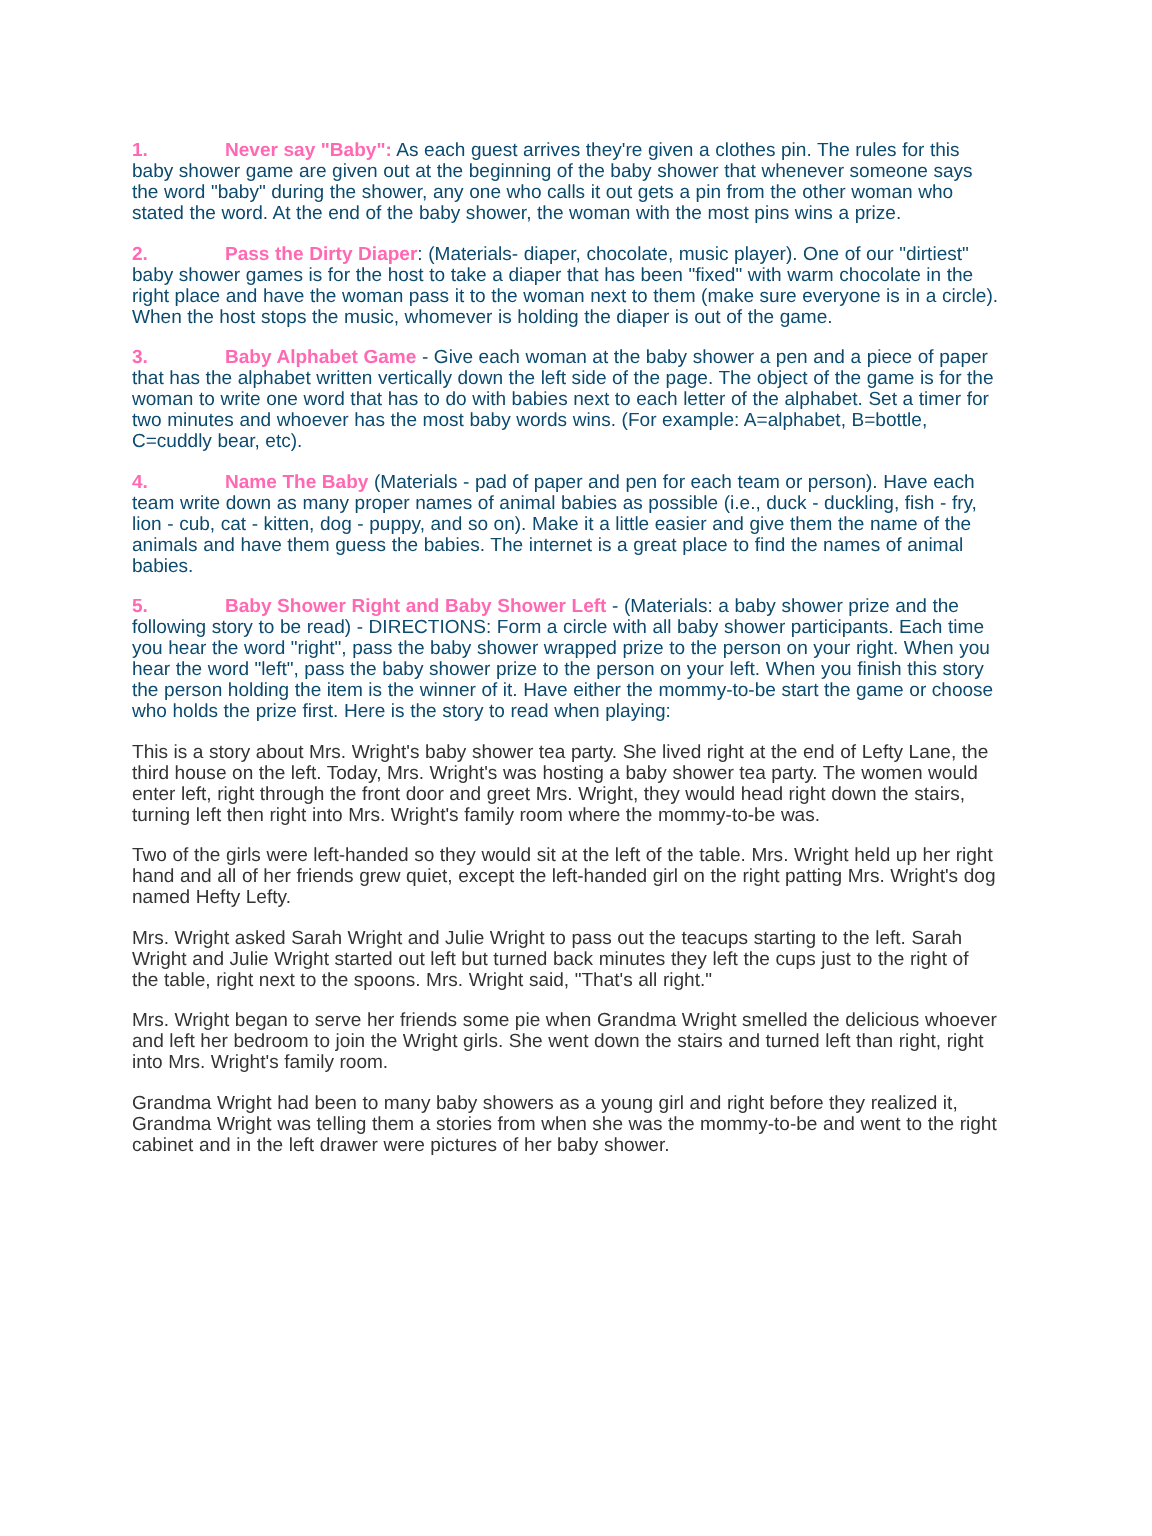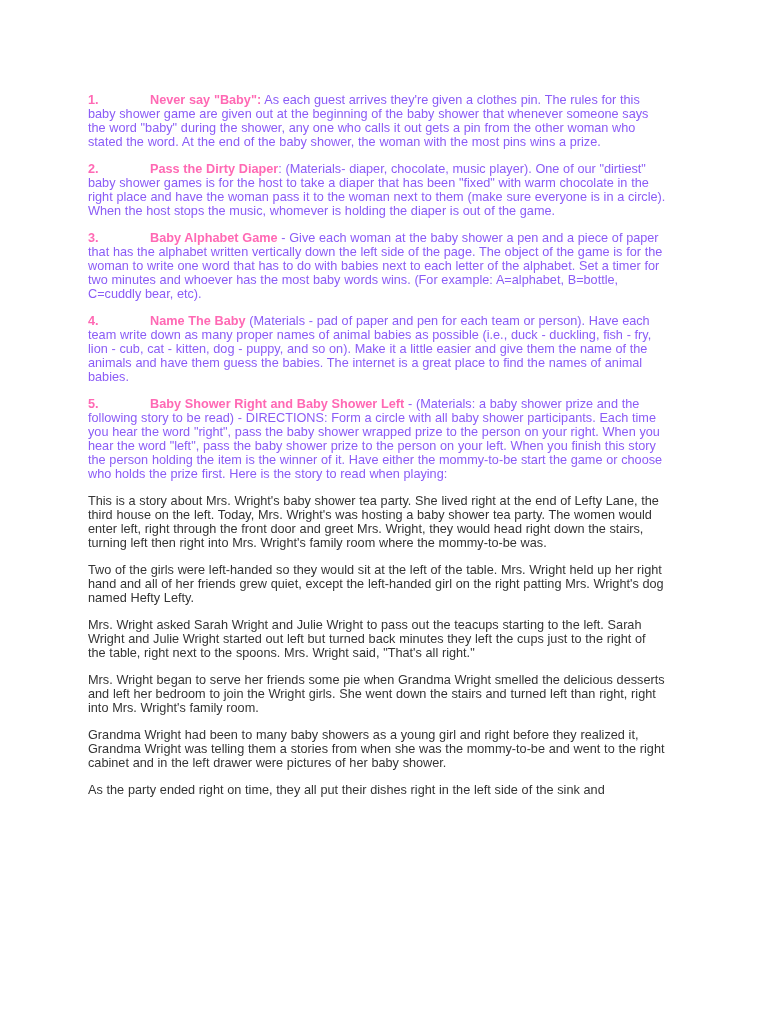--- a/index.html
+++ b/index.html
@@ -35,21 +35,21 @@
     display: inline-block;
     width: 62px;
     color: #ff69b4;
     font-weight: bold;
   }
   .title {
     color: #ff69b4;
     font-weight: bold;
   }
   .body {
-    color: #8b5cf6;
+    color: #0c4a6e;
     font-weight: normal;
   }
 </style>
 </head>
 <body>
 
 <div class="page">
   <div class="content">
 
     <p class="item"><span class="num">1.</span><span class="title">Never say "Baby":</span><span class="body"> As each guest arrives they're given a clothes pin. The rules for this baby shower game are given out at the beginning of the baby shower that whenever someone says the word "baby" during the shower, any one who calls it out gets a pin from the other woman who stated the word. At the end of the baby shower, the woman with the most pins wins a prize.</span></p>
@@ -58,18 +58,17 @@
 
     <p class="item"><span class="num">3.</span><span class="title">Baby Alphabet Game</span><span class="body"> - Give each woman at the baby shower a pen and a piece of paper that has the alphabet written vertically down the left side of the page. The object of the game is for the woman to write one word that has to do with babies next to each letter of the alphabet. Set a timer for two minutes and whoever has the most baby words wins. (For example: A=alphabet, B=bottle, C=cuddly bear, etc).</span></p>
 
     <p class="item"><span class="num">4.</span><span class="title">Name The Baby</span><span class="body"> (Materials - pad of paper and pen for each team or person). Have each team write down as many proper names of animal babies as possible (i.e., duck - duckling, fish - fry, lion - cub, cat - kitten, dog - puppy, and so on). Make it a little easier and give them the name of the animals and have them guess the babies. The internet is a great place to find the names of animal babies.</span></p>
 
     <p class="item"><span class="num">5.</span><span class="title">Baby Shower Right and Baby Shower Left</span><span class="body"> - (Materials: a baby shower prize and the following story to be read) - DIRECTIONS: Form a circle with all baby shower participants. Each time you hear the word "right", pass the baby shower wrapped prize to the person on your right. When you hear the word "left", pass the baby shower prize to the person on your left. When you finish this story the person holding the item is the winner of it. Have either the mommy-to-be start the game or choose who holds the prize first. Here is the story to read when playing:</span></p>
 
     <p class="story">This is a story about Mrs. Wright's baby shower tea party. She lived right at the end of Lefty Lane, the third house on the left. Today, Mrs. Wright's was hosting a baby shower tea party. The women would enter left, right through the front door and greet Mrs. Wright, they would head right down the stairs, turning left then right into Mrs. Wright's family room where the mommy-to-be was.</p>
     <p class="story">Two of the girls were left-handed so they would sit at the left of the table. Mrs. Wright held up her right hand and all of her friends grew quiet, except the left-handed girl on the right patting Mrs. Wright's dog named Hefty Lefty.</p>
     <p class="story">Mrs. Wright asked Sarah Wright and Julie Wright to pass out the teacups starting to the left. Sarah Wright and Julie Wright started out left but turned back minutes they left the cups just to the right of the table, right next to the spoons. Mrs. Wright said, "That's all right."</p>
-    <p class="story">Mrs. Wright began to serve her friends some pie when Grandma Wright smelled the delicious desserts and left her bedroom to join the Wright girls. She went down the stairs and turned left than right, right into Mrs. Wright's family room.</p>
+    <p class="story">Mrs. Wright began to serve her friends some pie when Grandma Wright smelled the delicious whoever and left her bedroom to join the Wright girls. She went down the stairs and turned left than right, right into Mrs. Wright's family room.</p>
     <p class="story">Grandma Wright had been to many baby showers as a young girl and right before they realized it, Grandma Wright was telling them a stories from when she was the mommy-to-be and went to the right cabinet and in the left drawer were pictures of her baby shower.</p>
-    <p class="story">As the party ended right on time, they all put their dishes right in the left side of the sink and</p>
 
   </div>
 </div>
 
 </body></html>

